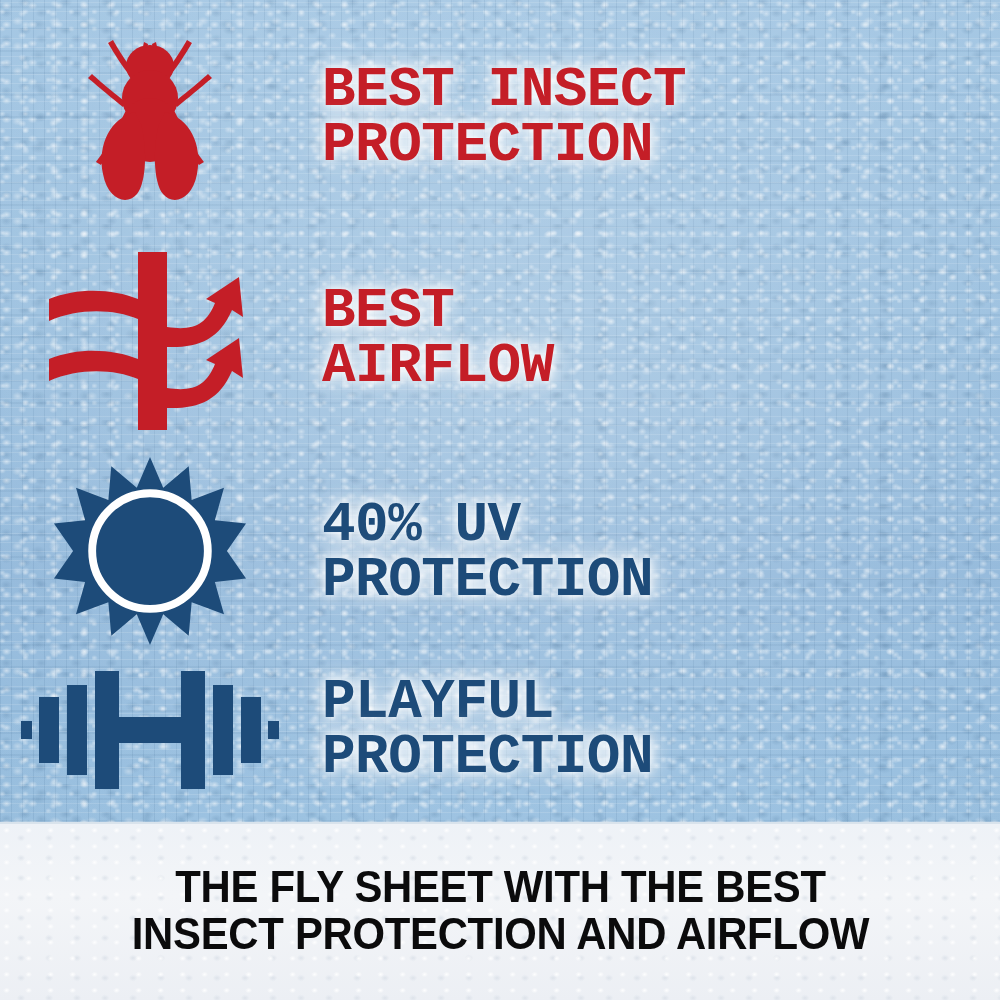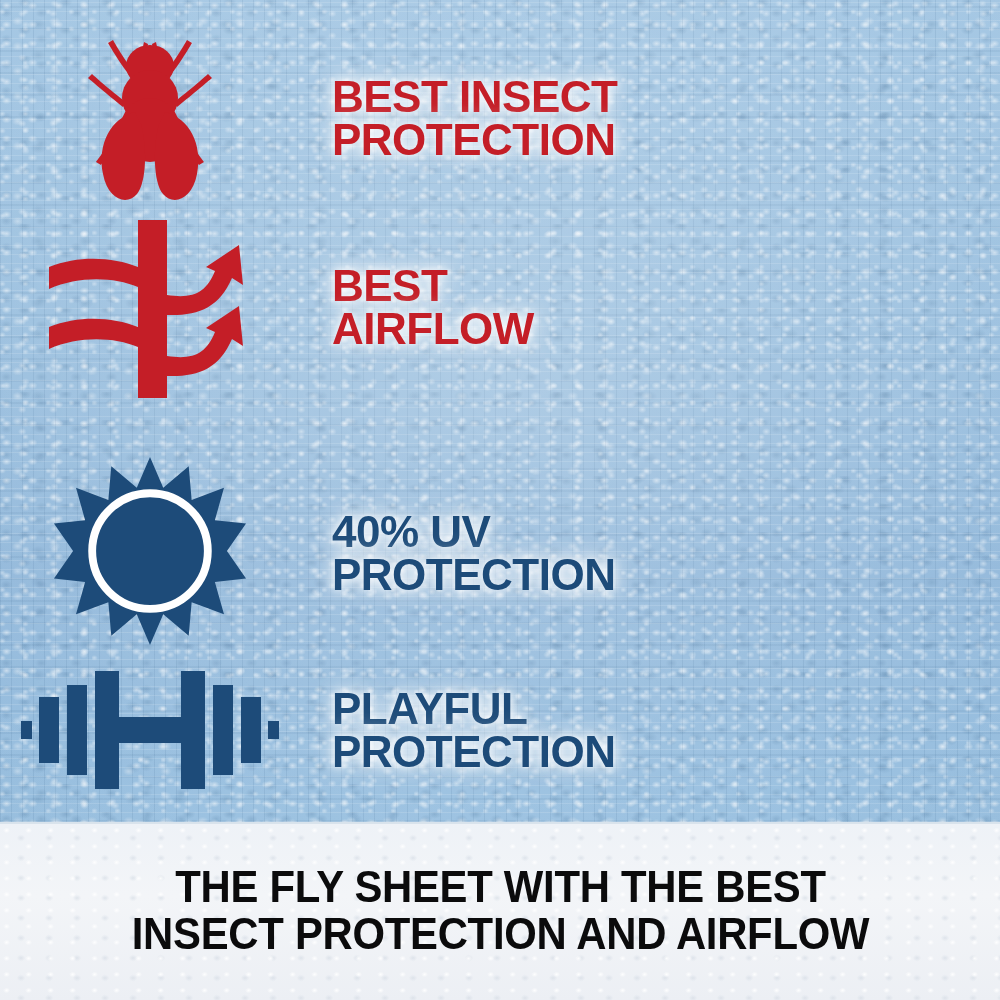--- a/index.html
+++ b/index.html
@@ -78,24 +78,24 @@
     align-items: center;
     justify-content: center;
     flex: 0 0 300px;
   }
   .row .text-cell {
     flex: 1 1 auto;
     padding-left: 14px;
   }
 
   .feat-text {
-    margin: 18px;
-    font-family: Liberation Sans, sans-serif;
+    margin: 8px;
+    font-family: Liberation Mono, monospace;
     font-weight: 700;
-    font-size: 44px;
+    font-size: 56px;
     line-height: 0.98;
     letter-spacing: -0.5px;
     white-space: pre-line;
   }
   .feat-red {
     color: #C41E27;
     text-shadow:
       0 0 9px rgba(255,255,255,.95),
       0 0 18px rgba(255,255,255,.85),
       0 0 28px rgba(255,255,255,.6);
@@ -103,21 +103,21 @@
   .feat-navy {
     color: #1D4B79;
     text-shadow:
       0 0 9px rgba(255,255,255,.95),
       0 0 18px rgba(255,255,255,.9),
       0 0 30px rgba(255,255,255,.65);
   }
 
   
   #row-insect   { left: 0;  top: 18px;  width: 1000px; height: 200px; }
-  #row-airflow  { left: 0;  top: 212px; width: 1000px; height: 190px; }
+  #row-airflow  { left: 0;  top: 244px; width: 1000px; height: 190px; }
   #row-uv       { left: 0;  top: 448px; width: 1000px; height: 210px; }
   #row-durable  { left: 0;  top: 645px; width: 1000px; height: 170px; }
 
   
   .caption-bar {
     position: absolute;
     left: 0;
     top: 822px;
     width: 1000px;
     height: 178px;

